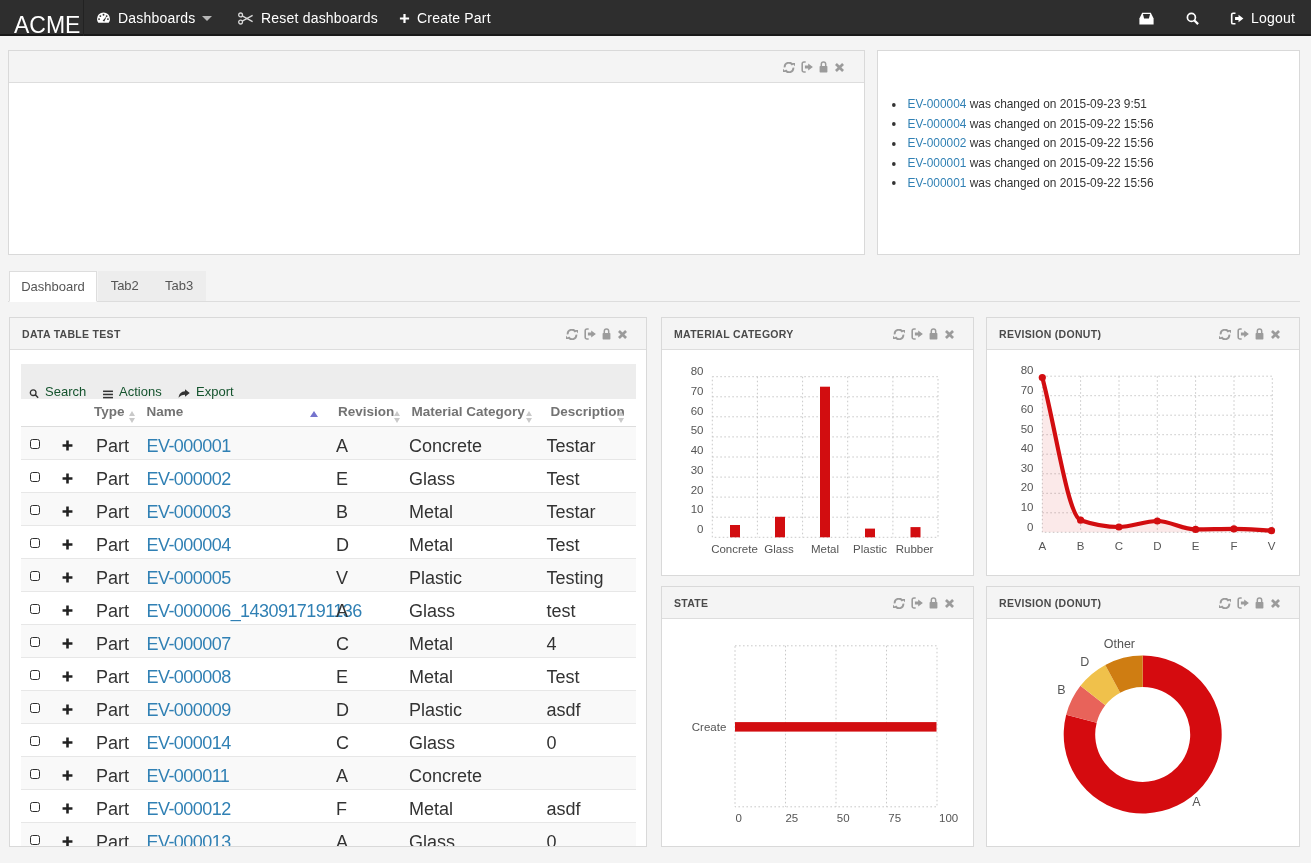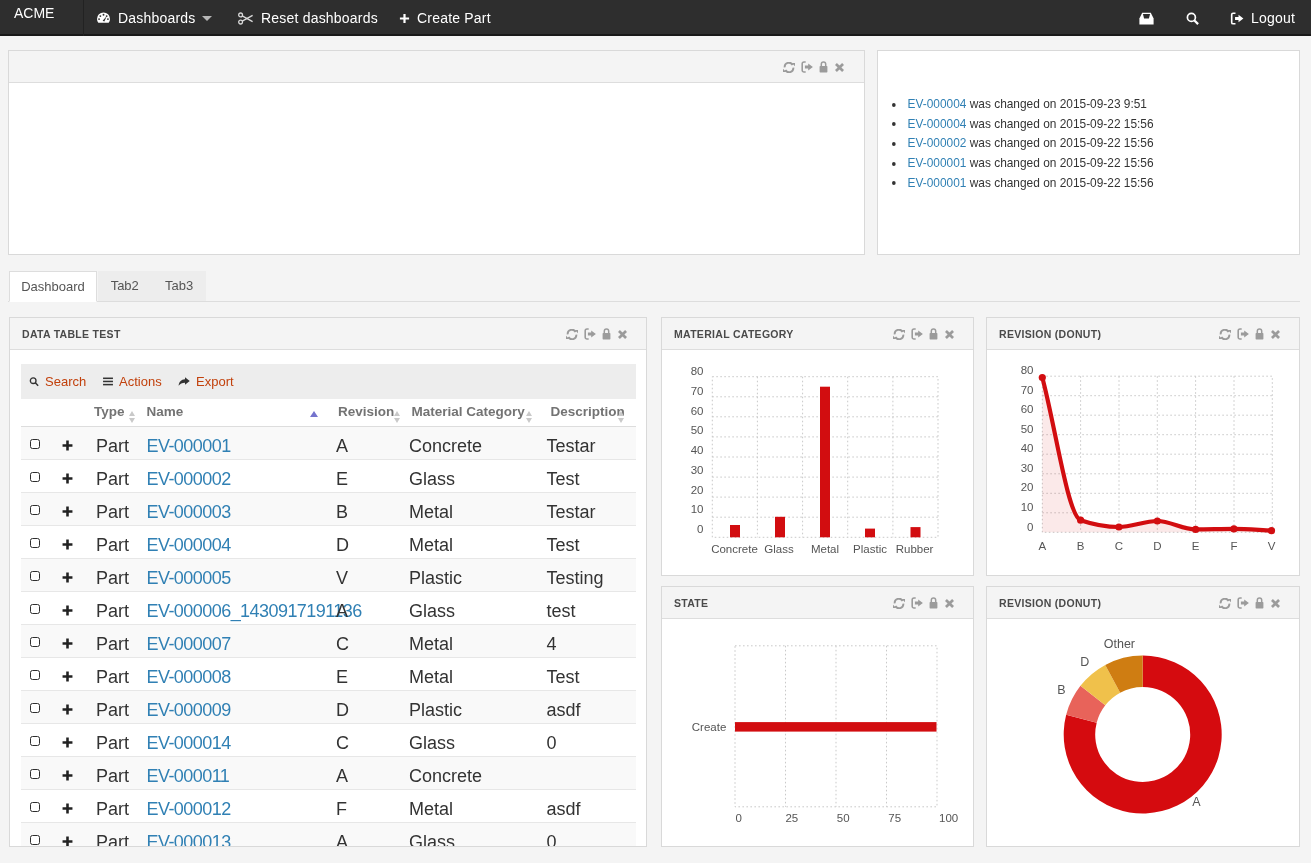--- a/index.html
+++ b/index.html
@@ -1,40 +1,40 @@
 <!DOCTYPE html>
 <html><head><meta charset="utf-8"><style>
 *{margin:0;padding:0;box-sizing:border-box}
 html,body{width:1311px;height:863px;overflow:hidden}
 body{background:#f4f4f4;font-family:"Liberation Sans",sans-serif;font-size:14px;color:#333;position:relative}
 .abs{position:absolute}
 svg{display:block}
 
 #nav{position:absolute;left:0;top:0;width:1311px;height:36px;background:#2e2e2e;border-bottom:2px solid #191919}
-#nav .brand{position:absolute;left:14px;top:5px;font-size:14px;color:#fff}
+#nav .brand{position:absolute;left:14px;top:12px;font-size:23px;color:#fff}
 #nav .sep{position:absolute;left:83px;top:0;width:1px;height:36px;background:#222}
 .nitem{position:absolute;top:0;height:36px;display:flex;align-items:center;gap:7px;color:#fff;font-size:14px;letter-spacing:.2px}
 
 .panel{position:absolute;background:#fff;border:1px solid #d9d9d9}
 .ph{position:absolute;left:0;top:0;right:0;height:32px;background:#f4f4f4;border-bottom:1px solid #ddd}
 .ph .t{position:absolute;left:12px;top:10px;font-size:10.5px;font-weight:bold;color:#4a4a4a;letter-spacing:.3px}
 .pico{position:absolute;right:18px;top:10px;display:flex;gap:6px;align-items:center}
 
 #lc ul{position:absolute;left:14px;top:45px;list-style:none;transform:scaleX(.915);transform-origin:0 0}
 #lc li{height:19.7px;position:relative;padding-left:17px;font-size:13px;color:#333}
 #lc li:before{content:"";position:absolute;left:0;top:6.5px;width:4px;height:4px;border-radius:50%;background:#333}
 #lc a{color:#3080b4;text-decoration:none}
 
 #tabs{position:absolute;left:8px;top:271px;width:1292px;height:31px;border-bottom:1px solid #ddd}
 .tab{position:absolute;top:0;height:30px;line-height:30px;text-align:center;font-size:13px;color:#555}
 .tab.on{background:#fff;border:1px solid #ddd;border-bottom:1px solid #fff;height:31px;color:#555}
 .tab.off{background:#ededed}
 
 #dt .toolbar{position:absolute;left:11px;top:46px;width:615px;height:35px;background:#ededed}
-.tbtn{position:absolute;top:0;height:35px;display:flex;align-items:center;gap:6px;font-size:13px;color:#c2410c}
+.tbtn{position:absolute;top:0;height:35px;display:flex;align-items:flex-end;gap:6px;font-size:13px;color:#14532d}
 #dt .thead{position:absolute;left:11px;top:81px;width:615px;height:28px;border-bottom:1px solid #ddd;font-size:13.5px}
 #dt .thead b{position:absolute;top:5px;color:#737373}
 .sortp{position:absolute;top:12px;width:7px}
 .tri-u,.tri-d{position:absolute;left:0;width:0;height:0;border-left:3.5px solid transparent;border-right:3.5px solid transparent}
 .tri-u{top:0;border-bottom:5px solid #c9c9c9}
 .tri-d{top:7px;border-top:5px solid #c9c9c9}
 .tri-act{position:absolute;top:11.5px;width:0;height:0;border-left:4.5px solid transparent;border-right:4.5px solid transparent;border-bottom:6px solid #7473cd}
 .r{position:absolute;left:11px;width:615px;height:33px;border-bottom:1px solid #e7e7e7;font-size:18px}
 .r.odd{background:#f9f9f9}
 .r .c{position:absolute;top:9px}

